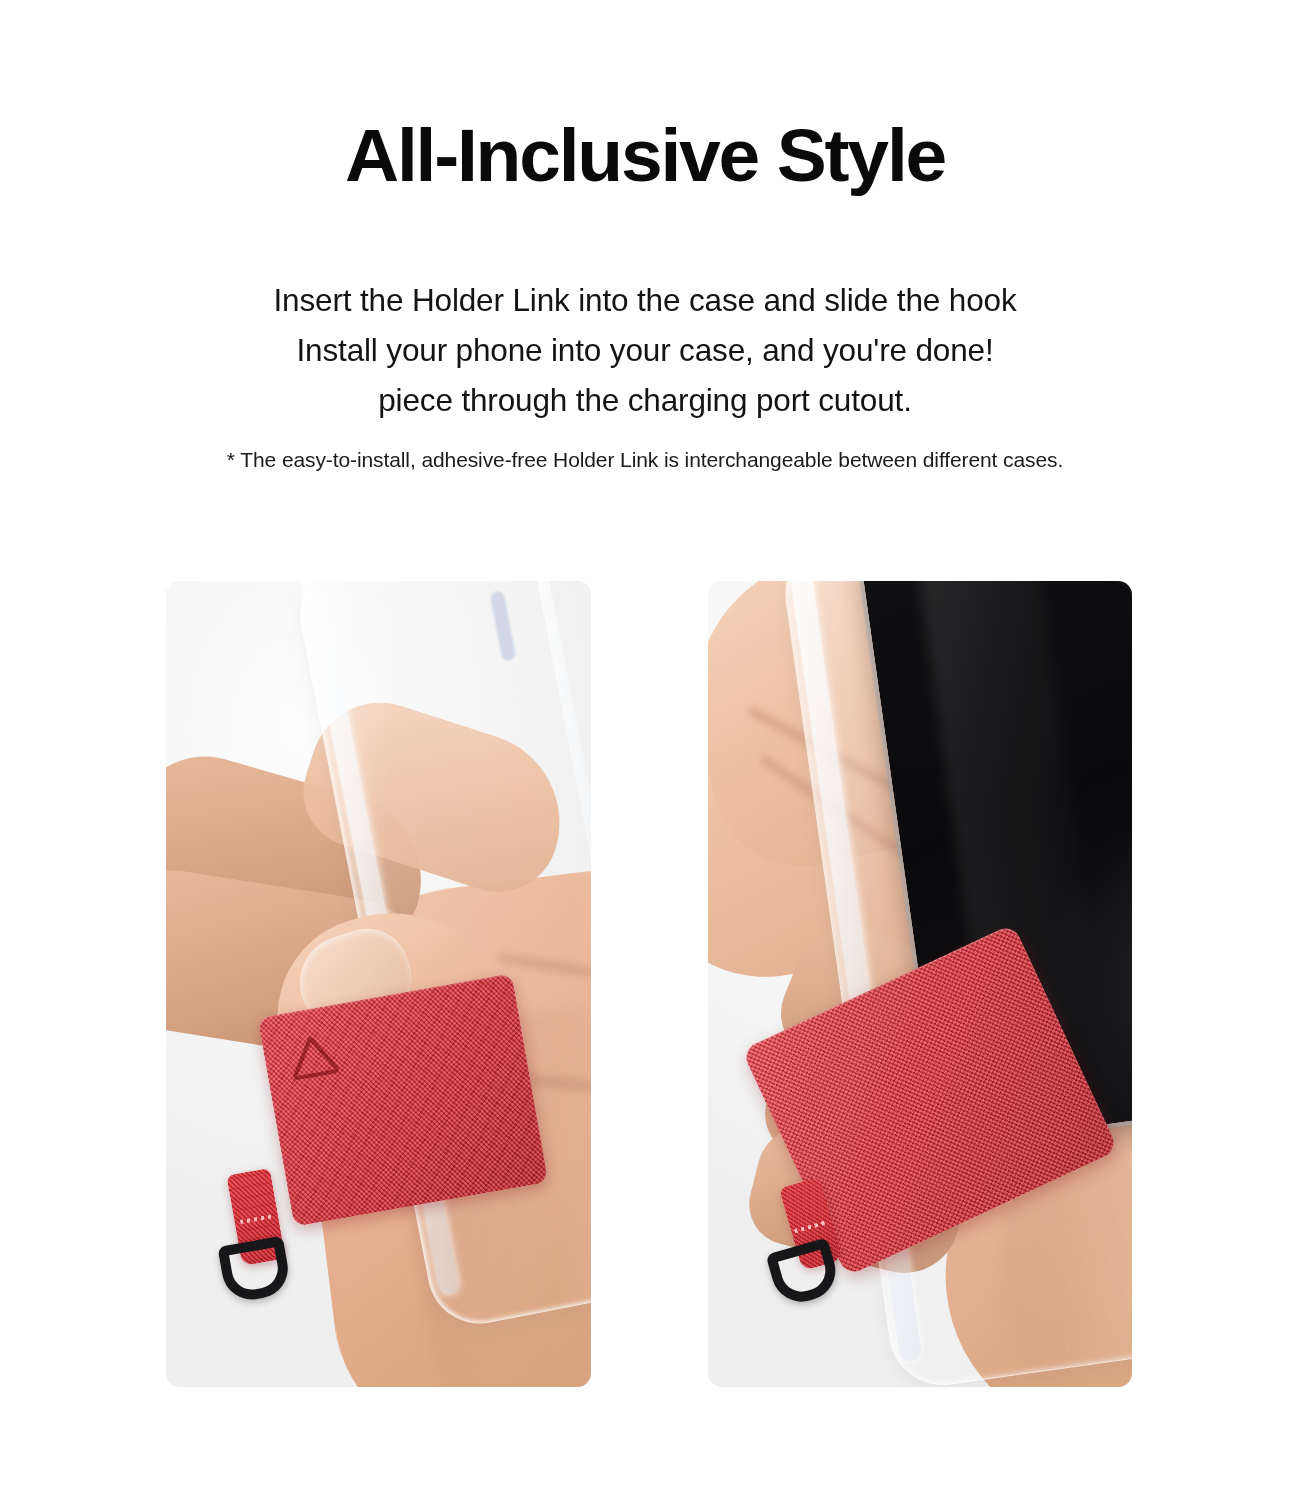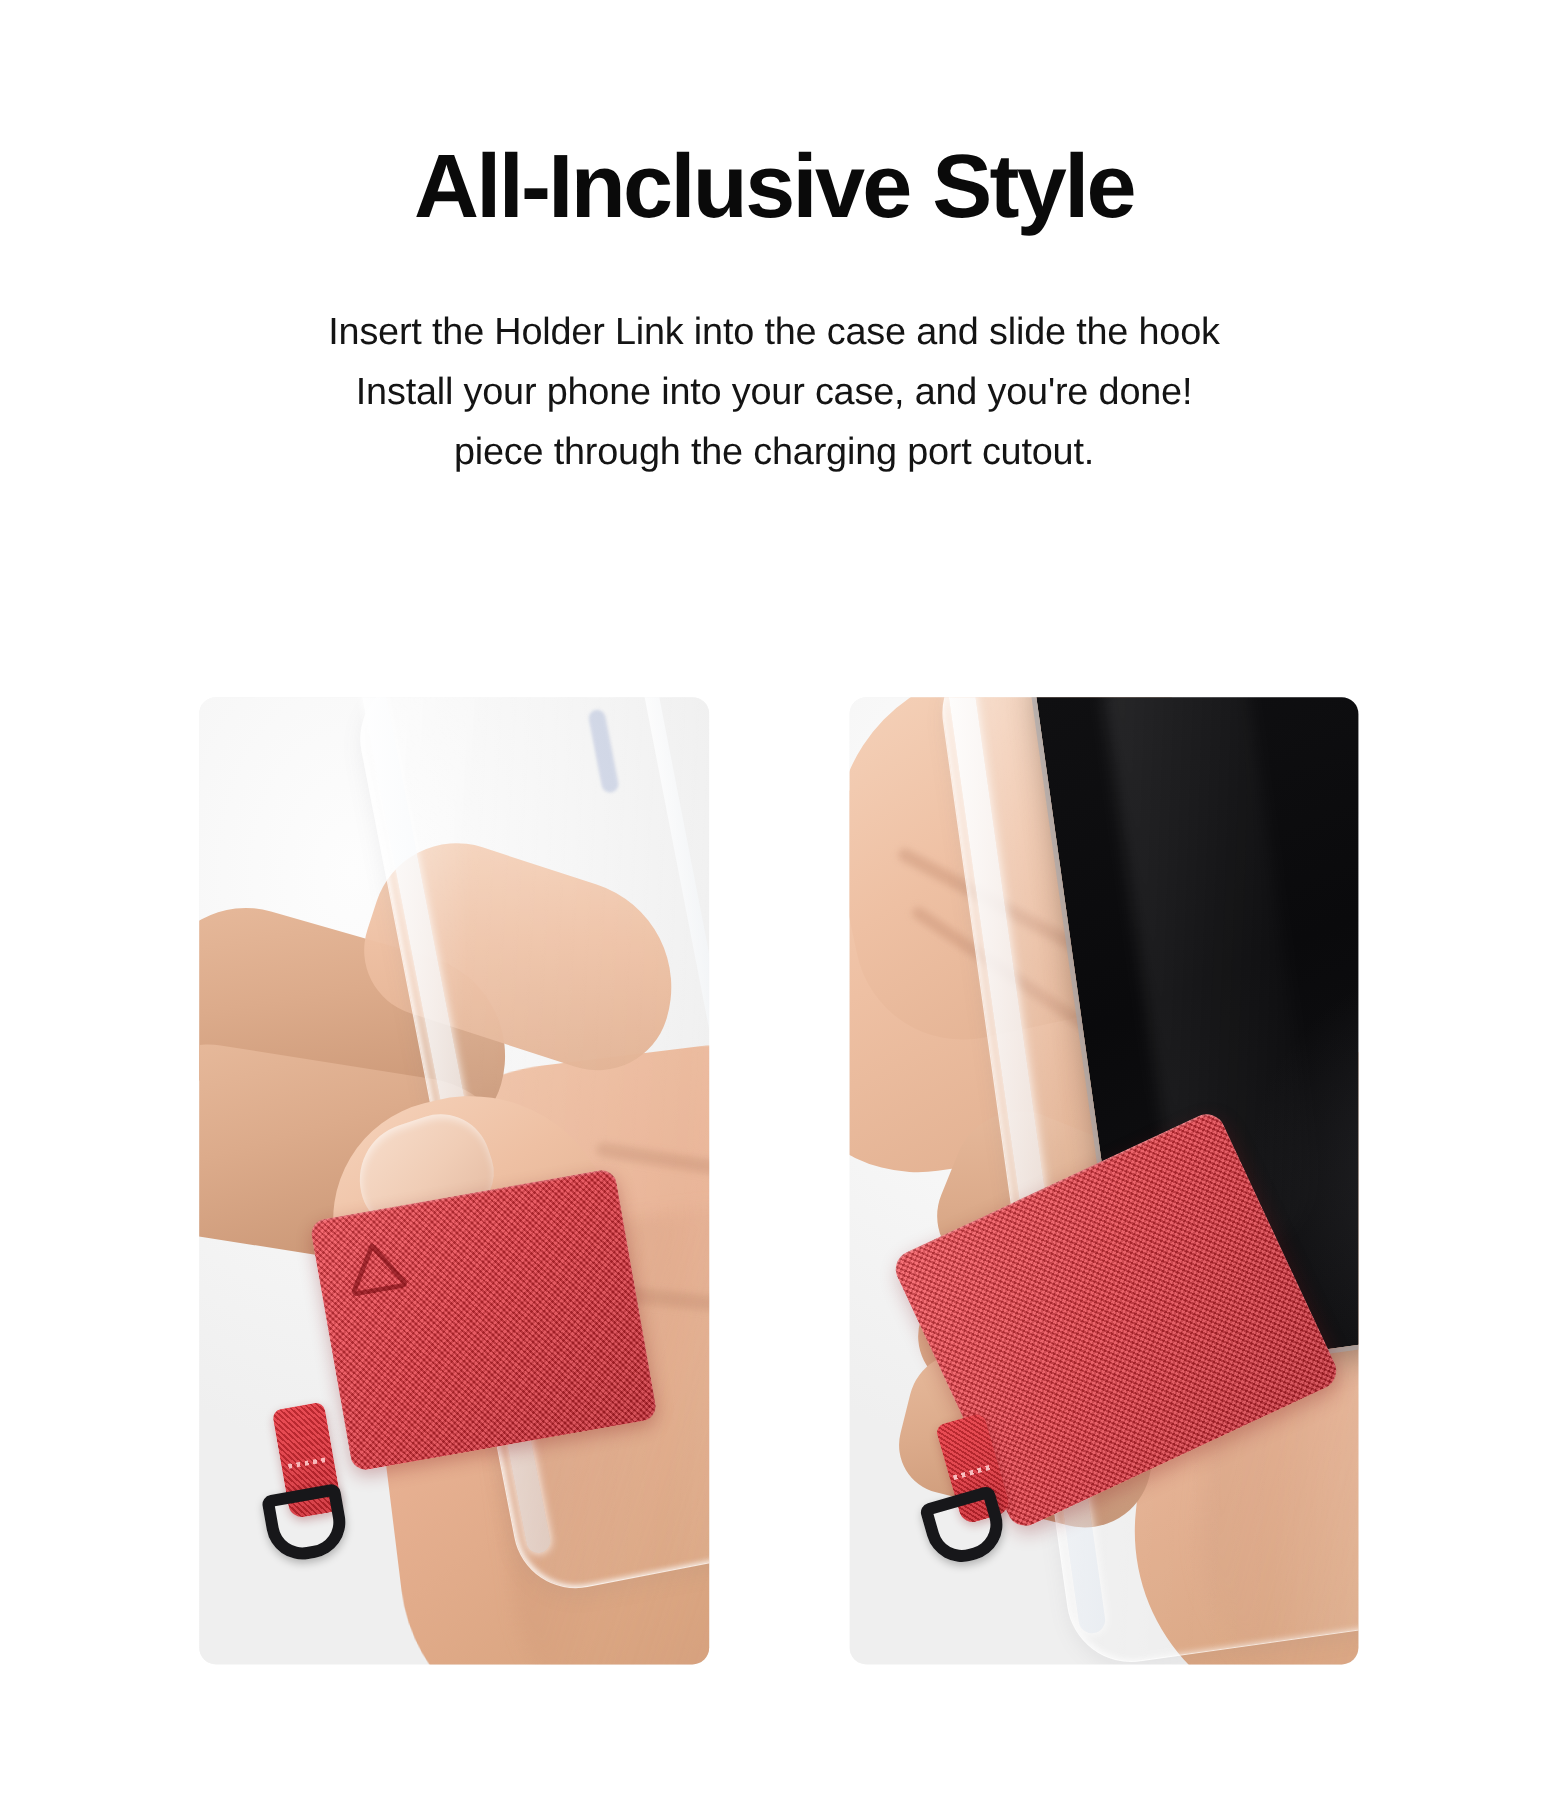--- a/index.html
+++ b/index.html
@@ -21,21 +21,21 @@
     width: 100%;
     text-align: center;
     padding-top: 118px;
     box-sizing: border-box;
   }
   .hero-title {
     font-size: 75px;
     font-weight: 800;
     letter-spacing: -2.2px;
     line-height: 1.0;
-    margin: 0 0 58px 0;
+    margin: 0 0 82px 0;
     color: #0a0a0a;
   }
   .hero-body {
     font-size: 31.5px;
     font-weight: 400;
     line-height: 50px;
     margin: 16px auto;
     max-width: 1010px;
     color: #141414;
     letter-spacing: -0.15px;
@@ -408,20 +408,21 @@
 
 <section class="hero-text">
   <h1 class="hero-title">All-Inclusive Style</h1>
 
   <div class="hero-body">
     <span class="line">Insert the Holder Link into the case and slide the hook</span>
     <span class="line">Install your phone into your case, and you're done!</span>
     <span class="line">piece through the charging port cutout.</span>
   </div>
 
+  <p class="hero-note">* The easy-to-install, adhesive-free Holder Link is interchangeable between different cases.</p>
 </section>
 
 <div class="photo-row">
 
   <figure class="photo">
     <div class="backdrop"></div>
 
     <div class="skin lp-palm"></div>
     <div class="lp-palm-shade"></div>
     <div class="skin skin-l lp-finger-a"></div>

